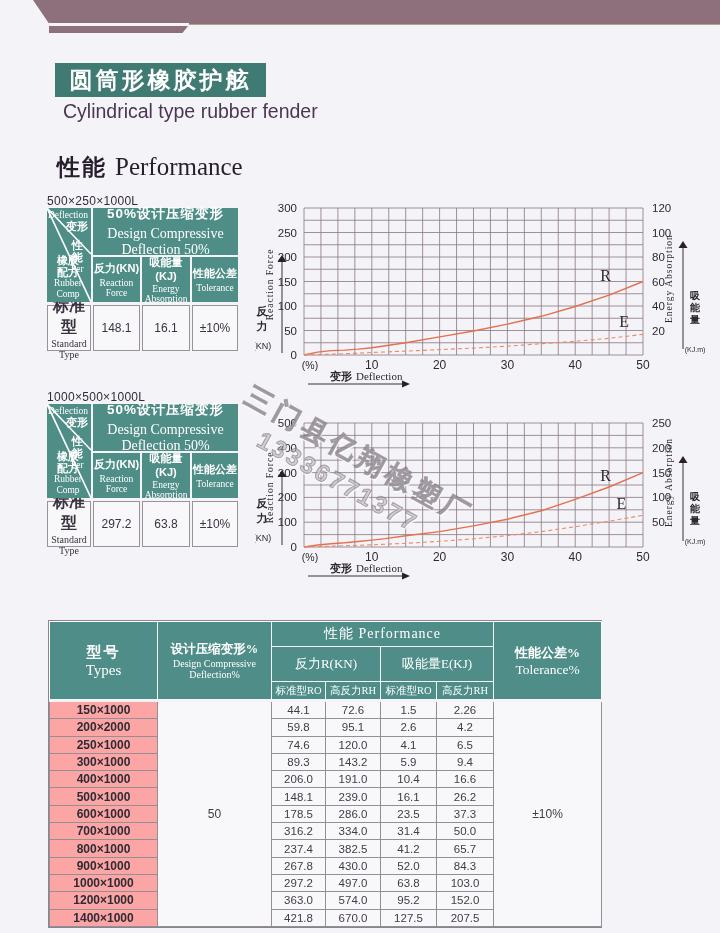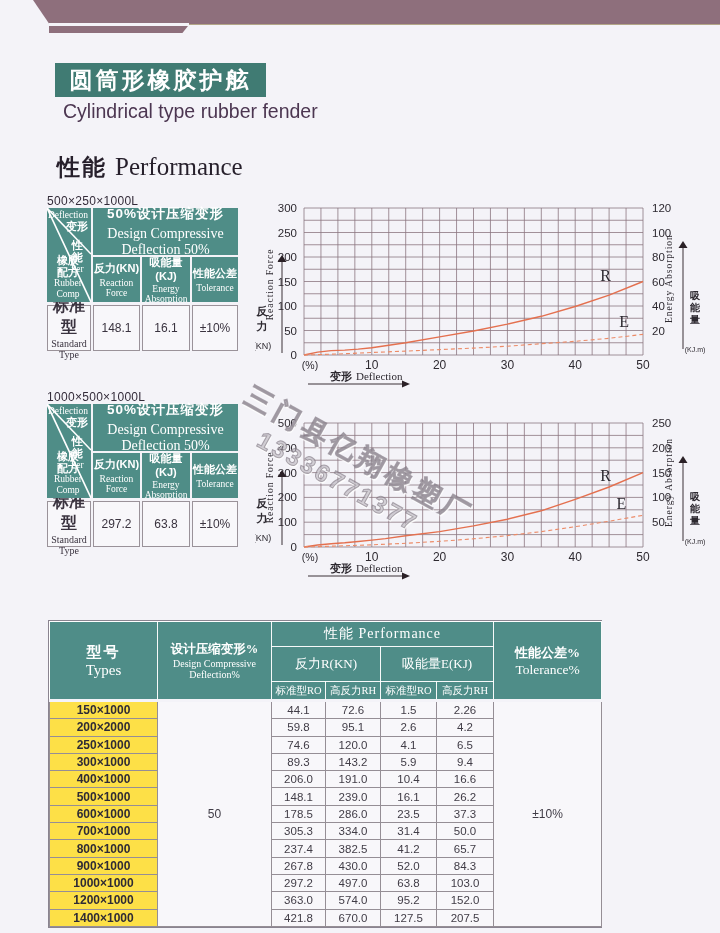--- a/index.html
+++ b/index.html
@@ -56,21 +56,21 @@
       text-shadow:1.5px 1.5px 1px rgba(255,255,255,.9);z-index:5;pointer-events:none;white-space:nowrap;}
   .wm1{left:256px;top:378px;font-size:27px;letter-spacing:5px;font-family:"Liberation Serif",serif;}
   .wm2{left:266px;top:426px;font-size:24px;letter-spacing:3px;}
   
   .big-wrap{position:absolute;left:48px;top:620px;width:552px;border:1px solid #8a8490;}
   table.big{border-collapse:collapse;table-layout:fixed;width:552px;}
   table.big th{background:#4f8d88;color:#fff;border:1px solid rgba(255,255,255,.95);
                font-weight:normal;padding:0;vertical-align:middle;text-align:center;}
   table.big td{border:1px solid #958e95;padding:0;text-align:center;height:16.3px;
                font-size:11.5px;color:#403c46;background:#f8f7fa;}
-  table.big td.tname{background:#fde047;font-weight:bold;font-size:12px;color:#2f2b35;}
+  table.big td.tname{background:#fca5a5;font-weight:bold;font-size:12px;color:#2f2b35;}
   table.big tbody tr:first-child td{border-top:3px solid #f4f3f8;}
   .h-r1{height:25px;} .h-r2{height:35px;} .h-r3{height:19px;margin-left:48px;}
   .th-types .cn{font-size:15px;font-weight:bold;font-family:"Liberation Serif",serif;letter-spacing:2px;}
   .th-types .en{font-size:15px;font-family:"Liberation Serif",serif;}
   .th-defl .cn{font-size:12.5px;font-weight:bold;font-family:"Liberation Serif",serif;}
   .th-defl .en{font-size:10px;font-family:"Liberation Serif",serif;line-height:11.5px;}
   .th-perf{font-size:14px;font-family:"Liberation Serif",serif;letter-spacing:1px;}
   .th-grp{font-size:13px;font-weight:bold;font-family:"Liberation Serif",serif;}
   .th-sub{font-size:10.5px;font-weight:bold;font-family:"Liberation Serif",serif;}
   .th-tol .cn{font-size:13px;font-weight:bold;font-family:"Liberation Serif",serif;}
@@ -420,21 +420,21 @@
           </tr>
           <tr>
             <td class="tname">600×1000</td>
             <td>178.5</td>
             <td>286.0</td>
             <td>23.5</td>
             <td>37.3</td>
           </tr>
           <tr>
             <td class="tname">700×1000</td>
-            <td>305.3</td>
+            <td>316.2</td>
             <td>334.0</td>
             <td>31.4</td>
             <td>50.0</td>
           </tr>
           <tr>
             <td class="tname">800×1000</td>
             <td>237.4</td>
             <td>382.5</td>
             <td>41.2</td>
             <td>65.7</td>

